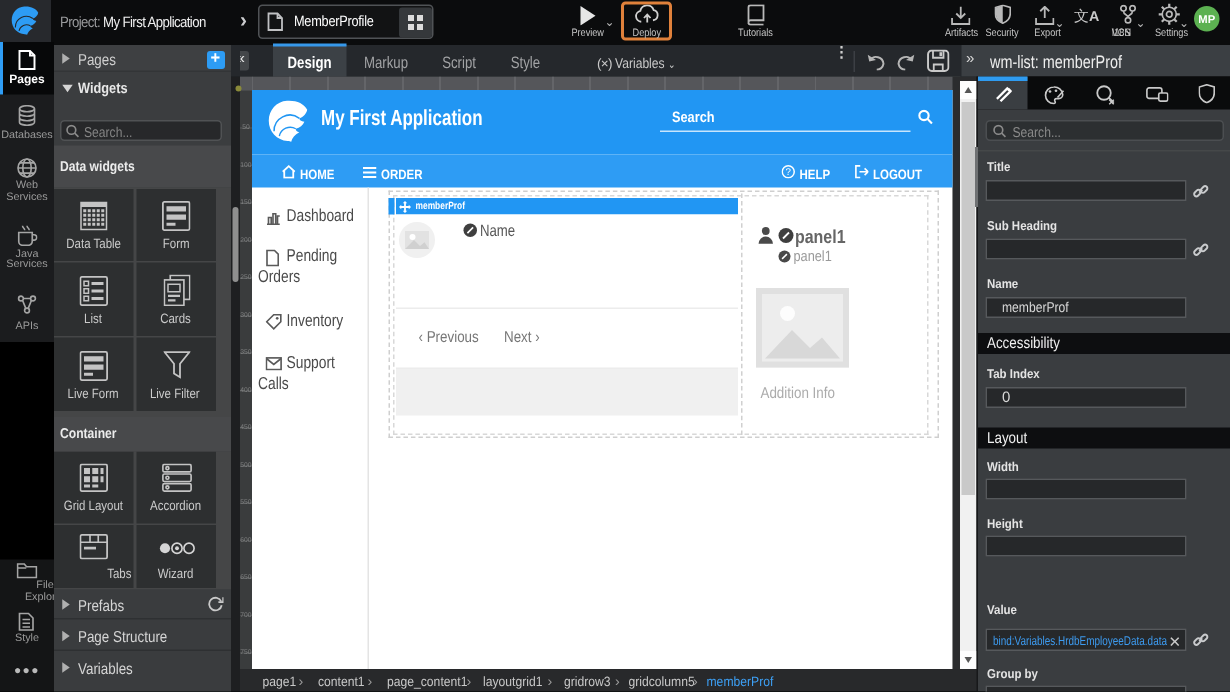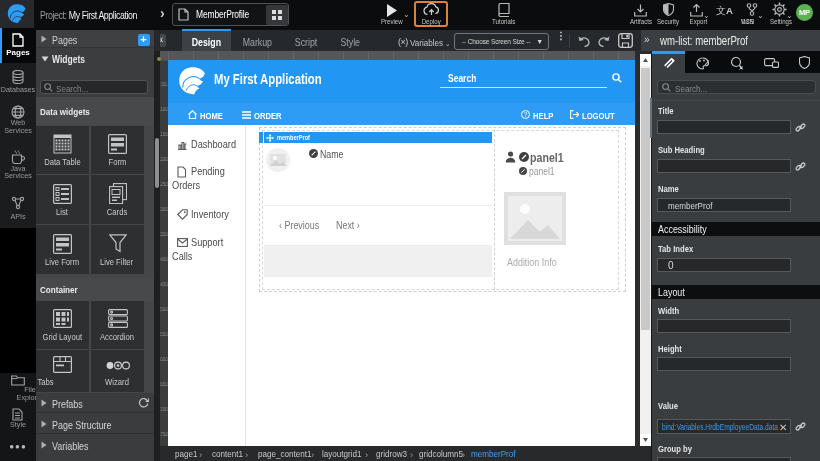--- a/index.html
+++ b/index.html
@@ -122,24 +122,20 @@
 <div class="abs" style="left:154px;top:30px;width:487px;height:21px;background:#25282c;"></div>
 <div class="abs" style="left:155.5px;top:34px;width:10px;height:13px;background:#44474a;border-radius:2px;color:#ececec;font-size:10px;line-height:12px;text-align:center;">«</div>
 <div class="abs" style="left:182px;top:30px;width:49px;height:21px;background:#3c4146;"></div>
 <div class="abs" style="left:182px;top:29px;width:49px;height:2px;background:#3698ea;"></div>
 <div class="abs" style="left:182px;top:36px;width:49px;text-align:center;font-size:11px;font-weight:700;color:#fff;"><span style="display:inline-block;transform:scaleX(0.8);white-space:nowrap;">Design</span></div>
 <div class="abs" style="left:233px;top:36px;width:48px;text-align:center;font-size:11px;color:#a2a3a5;"><span style="display:inline-block;transform:scaleX(0.8);white-space:nowrap;">Markup</span></div>
 <div class="abs" style="left:287px;top:36px;width:38px;text-align:center;font-size:11px;color:#a2a3a5;"><span style="display:inline-block;transform:scaleX(0.8);white-space:nowrap;">Script</span></div>
 <div class="abs" style="left:332px;top:36px;width:36px;text-align:center;font-size:11px;color:#a2a3a5;"><span style="display:inline-block;transform:scaleX(0.8);white-space:nowrap;">Style</span></div>
 <div class="abs" style="left:398px;top:37px;font-size:9px;color:#c9c9c9;letter-spacing:-0.5px;">(×)</div>
 <div class="abs cxl85" style="left:410px;top:36.5px;font-size:9.5px;color:#c9c9c9;">Variables <span style="font-size:7px;">⌄</span></div>
-<div class="abs" style="left:454px;top:32.5px;width:95px;height:17px;border:1px solid #73767b;border-radius:3px;color:#d8d8d8;font-size:8px;letter-spacing:-0.2px;line-height:15px;">
-      <span style="position:absolute;left:7px;transform:scaleX(0.82);transform-origin:0 50%;white-space:nowrap;">-- Choose Screen Size --</span>
-      <span style="position:absolute;right:5px;font-size:7px;">▼</span>
-    </div>
 <div class="abs" style="left:556px;top:34px;color:#d0d0d0;font-size:10px;font-weight:700;letter-spacing:0;line-height:4px;">⋮</div>
 <div class="abs" style="left:569px;top:34px;width:1px;height:14px;background:#3c3f44;"></div>
 <div class="abs" style="left:578px;top:35px;">
 <svg width="13" height="12" viewBox="0 0 13 12">
         <path d="M0.5 1.5 L1.5 6 L6 5 Z" fill="#b5b5b5"></path>
         <path d="M2 5 a5 5 0 0 1 9 2.5 a5 5 0 0 1 -4.5 4" fill="none" stroke="#b5b5b5" stroke-width="1.3"></path>
       </svg>
 </div>
 <div class="abs" style="left:597px;top:35px;">
 <svg width="13" height="12" viewBox="0 0 13 12">
@@ -373,21 +369,21 @@
 
 <div class="abs" style="left:36px;top:350px;width:53px;height:42px;background:#2d2f30;"></div>
 <div class="abs" style="left:90.5px;top:350px;width:53px;height:42px;background:#2d2f30;"></div>
 <div class="abs" style="left:53px;top:356px;">
       <svg width="19" height="17" viewBox="0 0 19 17">
         <rect x="0.6" y="0.6" width="17.8" height="15.8" rx="1" fill="none" stroke="#c4c4c4" stroke-width="1.2"></rect>
         <path d="M0.6 5.5 H18.4 M7 0.6 V5.5 M12.5 0.6 V5.5" stroke="#c4c4c4" stroke-width="1.1"></path>
         <rect x="3" y="8.5" width="8" height="1.8" fill="#c4c4c4"></rect>
       </svg>
     </div>
-<div class="abs" style="left:36px;top:377px;width:53px;text-align:left;font-size:9px;color:#cbcbcb;"><span style="display:inline-block;transform:scaleX(0.85);white-space:nowrap;">Tabs</span></div>
+<div class="abs" style="left:36px;top:377px;width:53px;text-align:right;font-size:9px;color:#cbcbcb;"><span style="display:inline-block;transform:scaleX(0.85);white-space:nowrap;">Tabs</span></div>
 <div class="abs" style="left:106px;top:361px;">
       <svg width="24" height="9" viewBox="0 0 24 9">
         <circle cx="4" cy="4.5" r="3.4" fill="#d5d5d5"></circle>
         <circle cx="12" cy="4.5" r="3.4" fill="none" stroke="#d5d5d5" stroke-width="1.1"></circle>
         <circle cx="12" cy="4.5" r="1.3" fill="#d5d5d5"></circle>
         <circle cx="20" cy="4.5" r="3.4" fill="none" stroke="#d5d5d5" stroke-width="1.1"></circle>
       </svg>
     </div>
 <div class="abs" style="left:90.5px;top:377px;width:53px;text-align:center;font-size:9px;color:#cbcbcb;"><span style="display:inline-block;transform:scaleX(0.85);white-space:nowrap;">Wizard</span></div>
 

